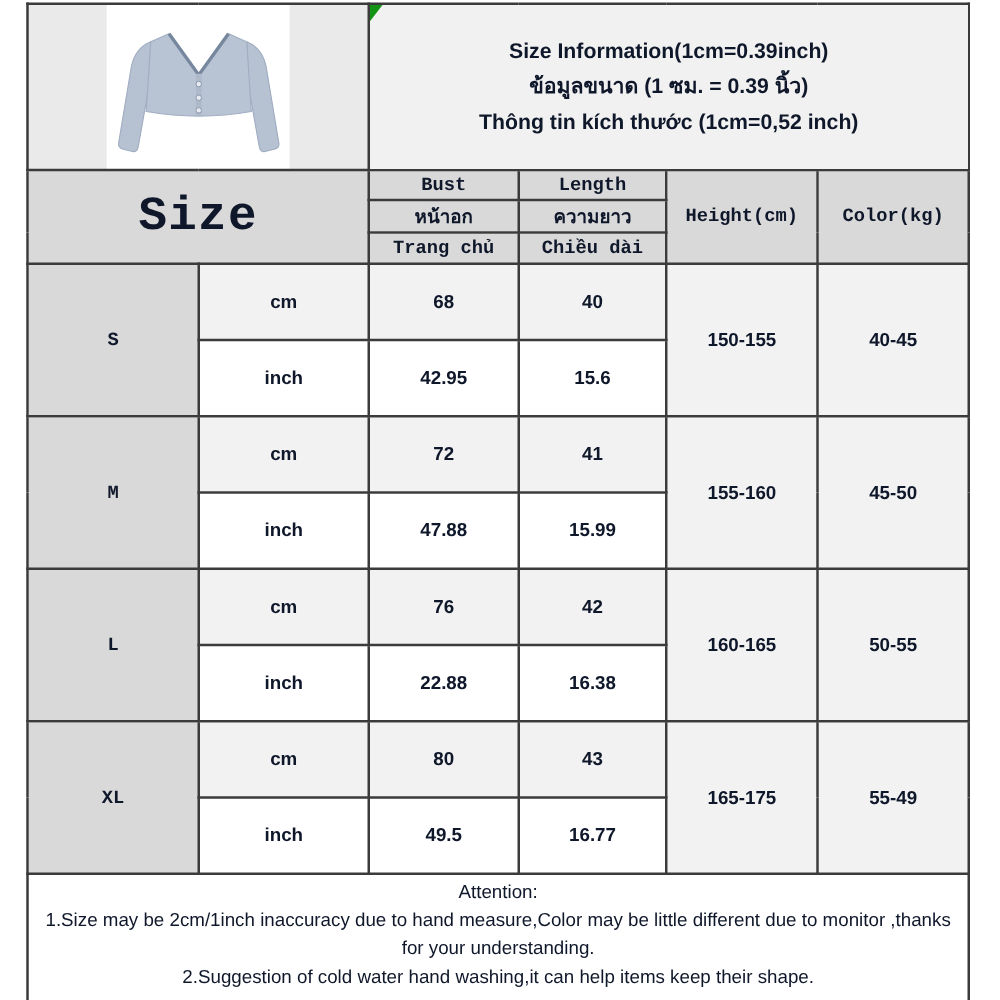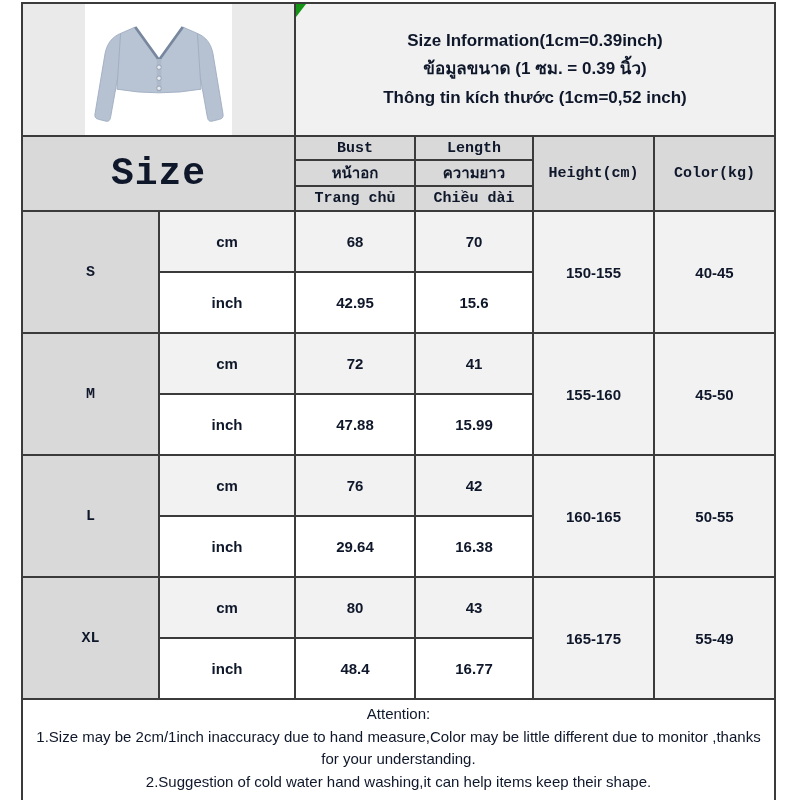--- a/index.html
+++ b/index.html
@@ -88,21 +88,21 @@
   </tr>
   <tr style="height:25px">
     <td class="hd">Trang chủ</td>
     <td class="hd">Chiều dài</td>
   </tr>
 
   <tr style="height:61px">
     <td rowspan="2" class="hd">S</td>
     <td class="cm-bg">cm</td>
     <td class="cm-bg">68</td>
-    <td class="cm-bg">70</td>
+    <td class="cm-bg">40</td>
     <td rowspan="2" class="range-bg">150-155</td>
     <td rowspan="2" class="range-bg">40-45</td>
   </tr>
   <tr style="height:61px">
     <td class="inch-bg">inch</td>
     <td class="inch-bg">42.95</td>
     <td class="inch-bg">15.6</td>
   </tr>
 
   <tr style="height:61px">
@@ -122,35 +122,35 @@
   <tr style="height:61px">
     <td rowspan="2" class="hd">L</td>
     <td class="cm-bg">cm</td>
     <td class="cm-bg">76</td>
     <td class="cm-bg">42</td>
     <td rowspan="2" class="range-bg">160-165</td>
     <td rowspan="2" class="range-bg">50-55</td>
   </tr>
   <tr style="height:61px">
     <td class="inch-bg">inch</td>
-    <td class="inch-bg">29.64</td>
+    <td class="inch-bg">22.88</td>
     <td class="inch-bg">16.38</td>
   </tr>
 
   <tr style="height:61px">
     <td rowspan="2" class="hd">XL</td>
     <td class="cm-bg">cm</td>
     <td class="cm-bg">80</td>
     <td class="cm-bg">43</td>
     <td rowspan="2" class="range-bg">165-175</td>
     <td rowspan="2" class="range-bg">55-49</td>
   </tr>
   <tr style="height:61px">
     <td class="inch-bg">inch</td>
-    <td class="inch-bg">48.4</td>
+    <td class="inch-bg">49.5</td>
     <td class="inch-bg">16.77</td>
   </tr>
 
   <tr style="height:120px">
     <td colspan="6" class="attention-cell">
       <div>Attention:</div>
       <div>1.Size may be 2cm/1inch inaccuracy due to hand measure,Color may be little different due to monitor ,thanks for your understanding.</div>
       <div>2.Suggestion of cold water hand washing,it can help items keep their shape.</div>
     </td>
   </tr>

